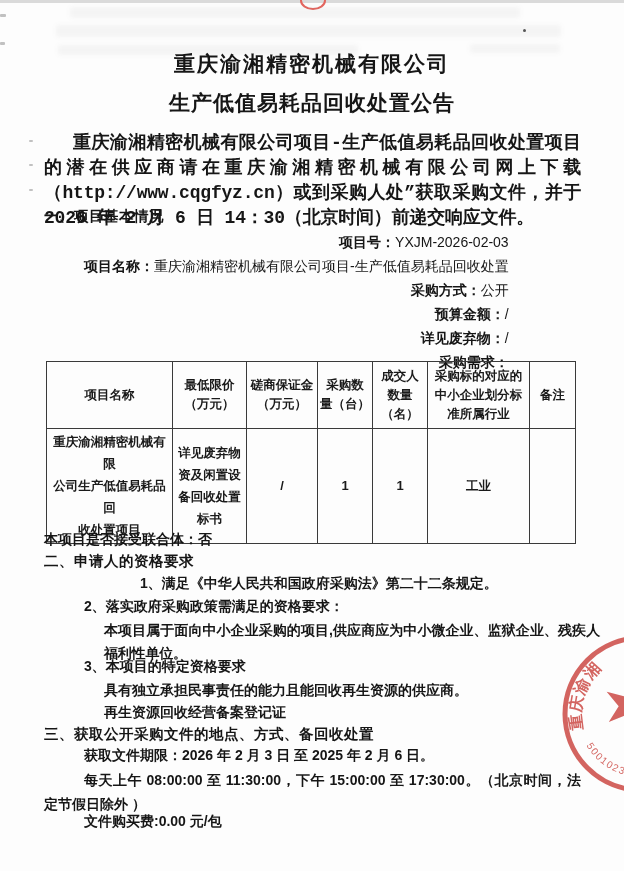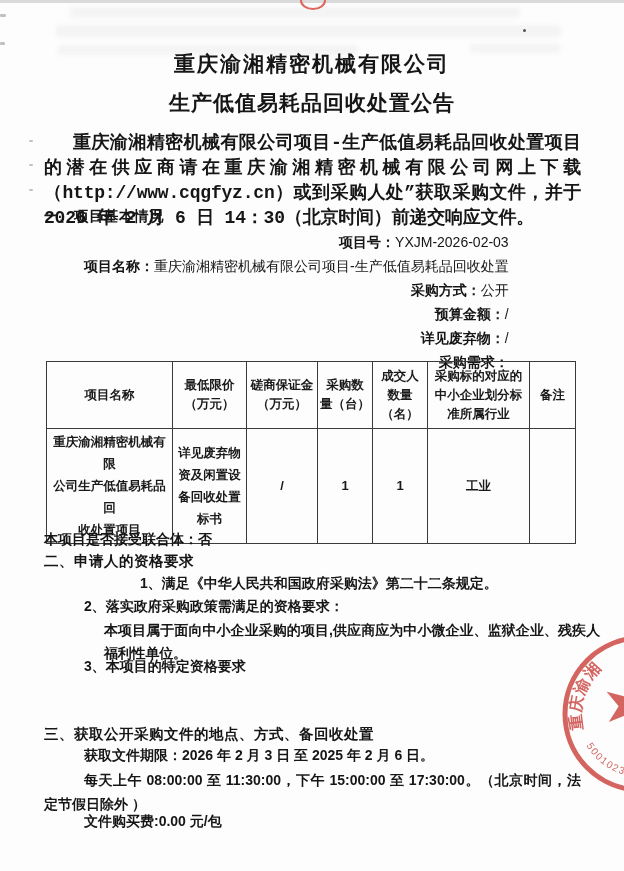--- a/index.html
+++ b/index.html
@@ -163,20 +163,22 @@
   </tbody>
     </table>
 
   <div class="abs bline joint">本项目是否接受联合体：否</div>
 
   <div class="abs h1line s2-heading">二、申请人的资格要求</div>
   <div class="abs bline s2-item1">1、满足《中华人民共和国政府采购法》第二十二条规定。</div>
   <div class="abs bline s2-item2">2、落实政府采购政策需满足的资格要求：</div>
   <div class="abs s2-item2-detail">本项目属于面向中小企业采购的项目,供应商应为中小微企业、监狱企业、残疾人福利性单位。</div>
   <div class="abs bline s2-item3">3、本项目的特定资格要求</div>
+  <div class="abs bline s2-item3-d1">具有独立承担民事责任的能力且能回收再生资源的供应商。</div>
+  <div class="abs bline s2-item3-d2">再生资源回收经营备案登记证</div>
 
   <div class="abs h1line s3-heading">三、获取公开采购文件的地点、方式、备回收处置</div>
   <div class="abs bline s3-period">获取文件期限：2026 年 2 月 3 日 至 2025 年 2 月 6 日。</div>
   <div class="abs s3-hours">每天上午 08:00:00 至 11:30:00，下午 15:00:00 至 17:30:00。（北京时间，法定节假日除外 ）</div>
   <div class="abs bline s3-price">文件购买费:0.00 元/包</div>
 
   <svg class="stamp" viewBox="0 0 200 200">
     <defs>
       <path id="arcTop" d="M 42 115.5 A 60 60 0 0 1 67.3 49.7" fill="none"></path>
       <path id="arcBot" d="M 45.4 131.5 A 63 63 0 0 0 113.1 161.6" fill="none"></path>

